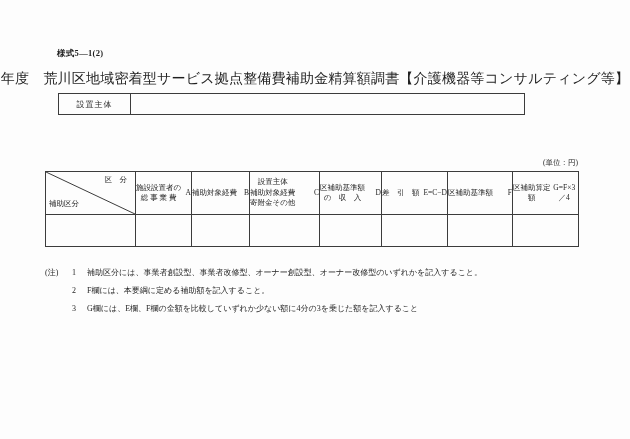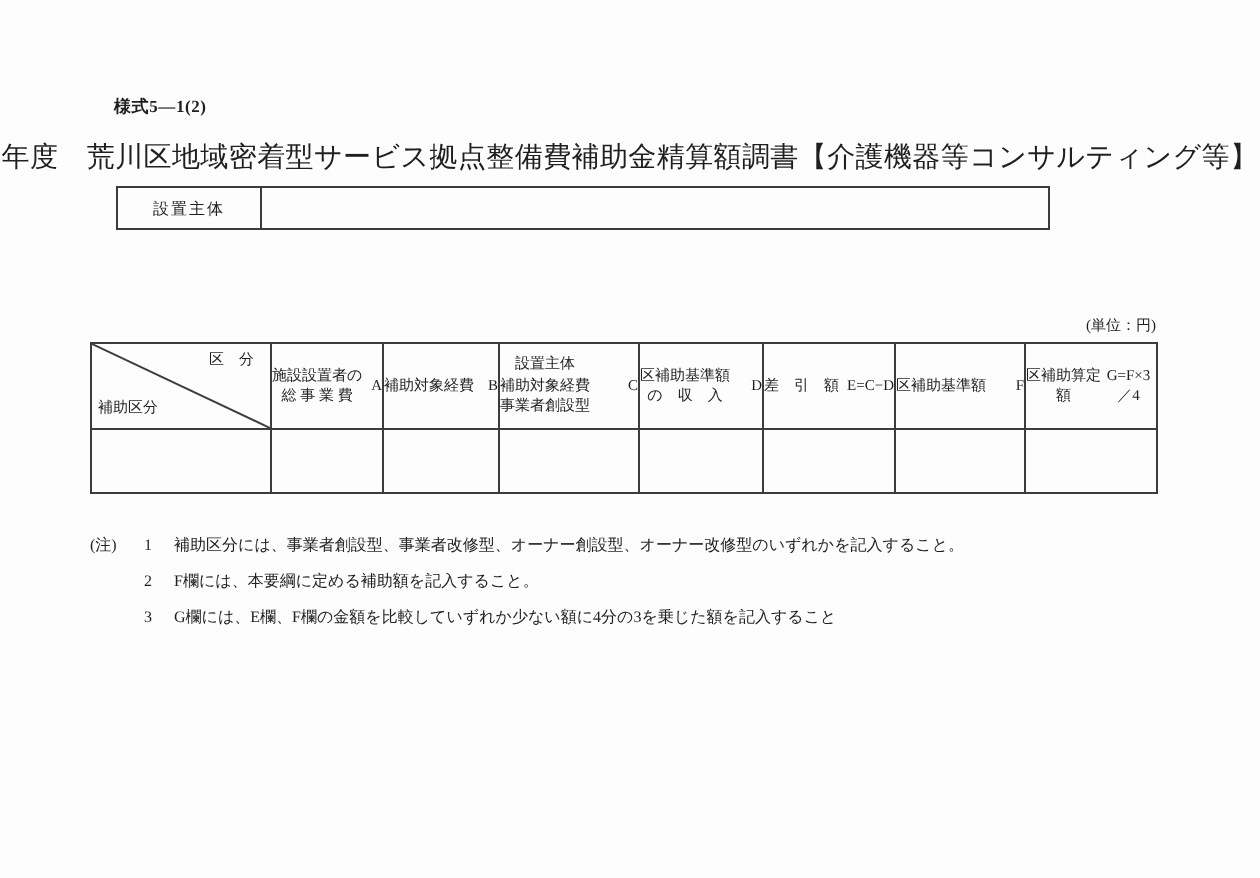--- a/index.html
+++ b/index.html
@@ -103,21 +103,21 @@
             <div>補助対象経費</div>
           </div>
           <div class="hdr-code">B</div>
         </div>
       </th>
       <th class="hdr">
         <div class="hdr-inner">
           <div class="hdr-lines">
             <div>設置主体</div>
             <div>補助対象経費</div>
-            <div>事業者創設型</div>
+            <div>寄附金その他</div>
           </div>
           <div class="hdr-code">C</div>
         </div>
       </th>
       <th class="hdr">
         <div class="hdr-inner">
           <div class="hdr-lines">
             <div>区補助基準額</div>
             <div>の　収　入</div>
           </div>

